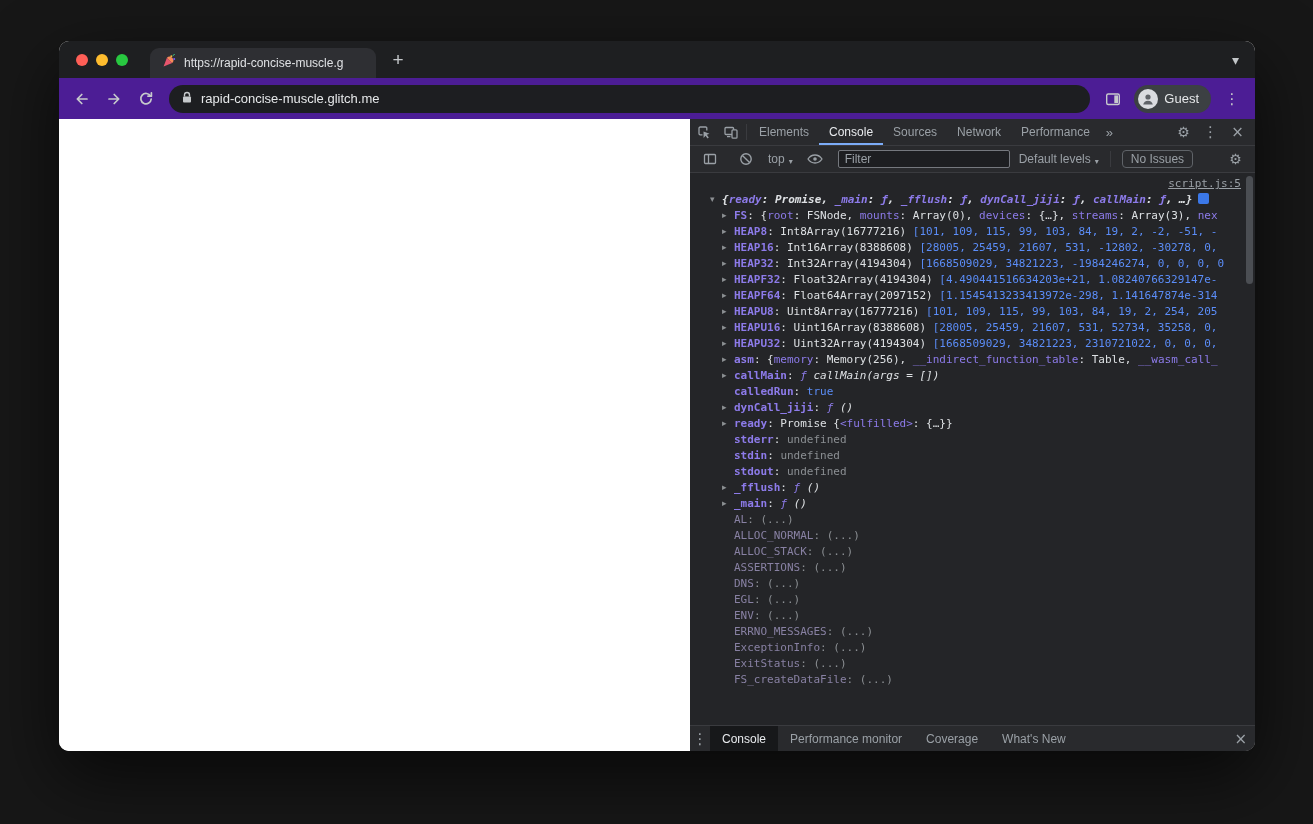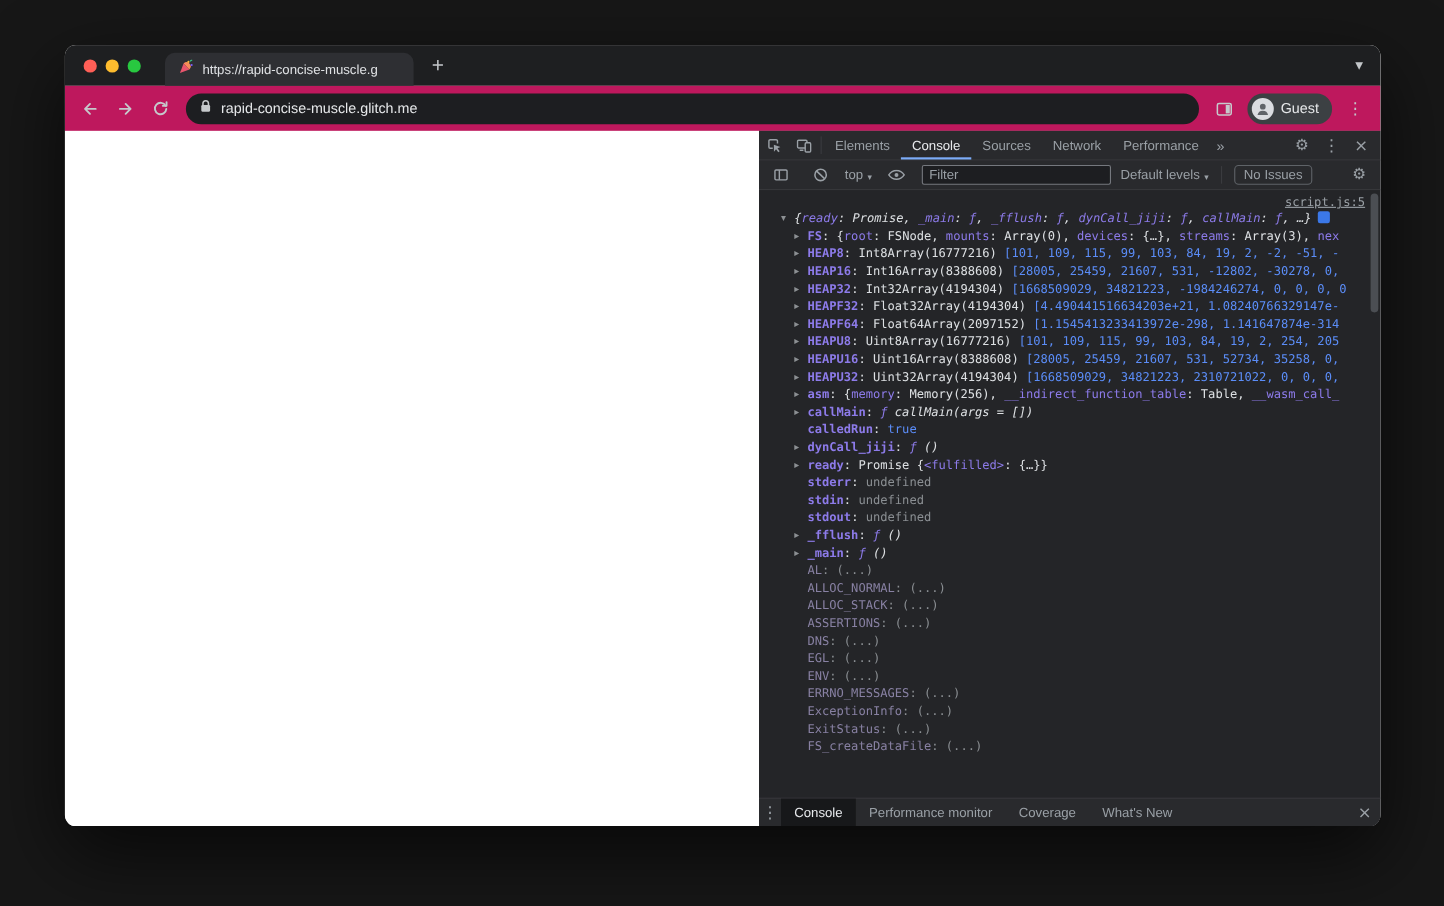--- a/index.html
+++ b/index.html
@@ -17,21 +17,21 @@
   .dot.red { background:#ff5f57; } .dot.yellow { background:#febc2e; } .dot.green { background:#28c840; }
   .tab { margin-left:22px; width:226px; height:30px; background:#2e2f33; border-radius:9px 9px 0 0;
          display:flex; align-items:center; gap:8px; padding:0 0 0 12px; }
   .tab-title { flex:1; font-size:12px; color:#dfe1e4; white-space:nowrap; overflow:hidden; }
   .tab-close { color:#9aa0a6; font-size:13px; width:16px; text-align:center; }
   .newtab { align-self:center; margin-left:8px; width:28px; height:28px; display:grid; place-items:center;
             color:#c3c6c9; font-size:19px; }
   .strip-chevron { margin-left:auto; margin-right:16px; align-self:center; color:#c3c6c9; font-size:11px; }
 
   
-  .toolbar { height:41px; background:#be185d; display:flex; align-items:center; padding:0 8px; gap:2px; }
+  .toolbar { height:41px; background:#4c1d95; display:flex; align-items:center; padding:0 8px; gap:2px; }
   .icon-btn { width:30px; height:30px; display:grid; place-items:center; flex:none; }
   .omnibox { flex:1; height:28px; margin:0 6px; background:#1d1e21; border-radius:14px;
              display:flex; align-items:center; gap:8px; padding:0 12px; overflow:hidden; }
   .url { color:#e6e8ea; font-size:13px; white-space:nowrap; }
   .guest-chip { height:28px; border-radius:14px; background:#3c4043; display:flex; align-items:center;
                 gap:6px; padding:0 12px 0 4px; margin:0 4px; flex:none; }
   .guest-avatar { width:20px; height:20px; border-radius:50%; background:#dadce0; display:grid; place-items:center; }
   .guest-label { color:#e6e8ea; font-size:13px; }
   .kebab { color:#c3c6c9; font-size:15px; font-family:"DejaVu Sans",sans-serif; }
 
@@ -68,21 +68,21 @@
 
   
   .dt-console { flex:1; position:relative; overflow:hidden; padding-top:3px;
                 font-family:"DejaVu Sans Mono",monospace; font-size:11px; background:#242528; }
   .link-row { height:15px; display:flex; justify-content:flex-end; align-items:center; padding-right:14px; }
   .src-link { color:#9aa0a6; text-decoration:underline; font-size:11px; }
   .cline { height:16px; line-height:16px; white-space:nowrap; }
   .cline .arrow { display:inline-block; width:12px; color:#8c9093; font-size:9px;
                   font-family:"DejaVu Sans",sans-serif; vertical-align:1px; }
   .cline .arrow.hidden { visibility:hidden; }
-  .indent-0 { padding-left:20px; }
+  .indent-0 { padding-left:20px;font-weight:bold; }
   .indent-1 { padding-left:32px; }
   .italic span { font-style:italic; }
   .tk-p { color:#8d7bea; font-weight:bold; }
   .tk-q { color:#8d7bea; }
   .tk-d { color:#8881a3;margin-top:28px; }
   .tk-t { color:#dde0e3; }
   .tk-n { color:#5b8df8; }
   .tk-f { color:#8d7bea; font-style:italic; }
   .tk-i { color:#dde0e3; font-style:italic; }
   .tk-u { color:#8b8f93; }

